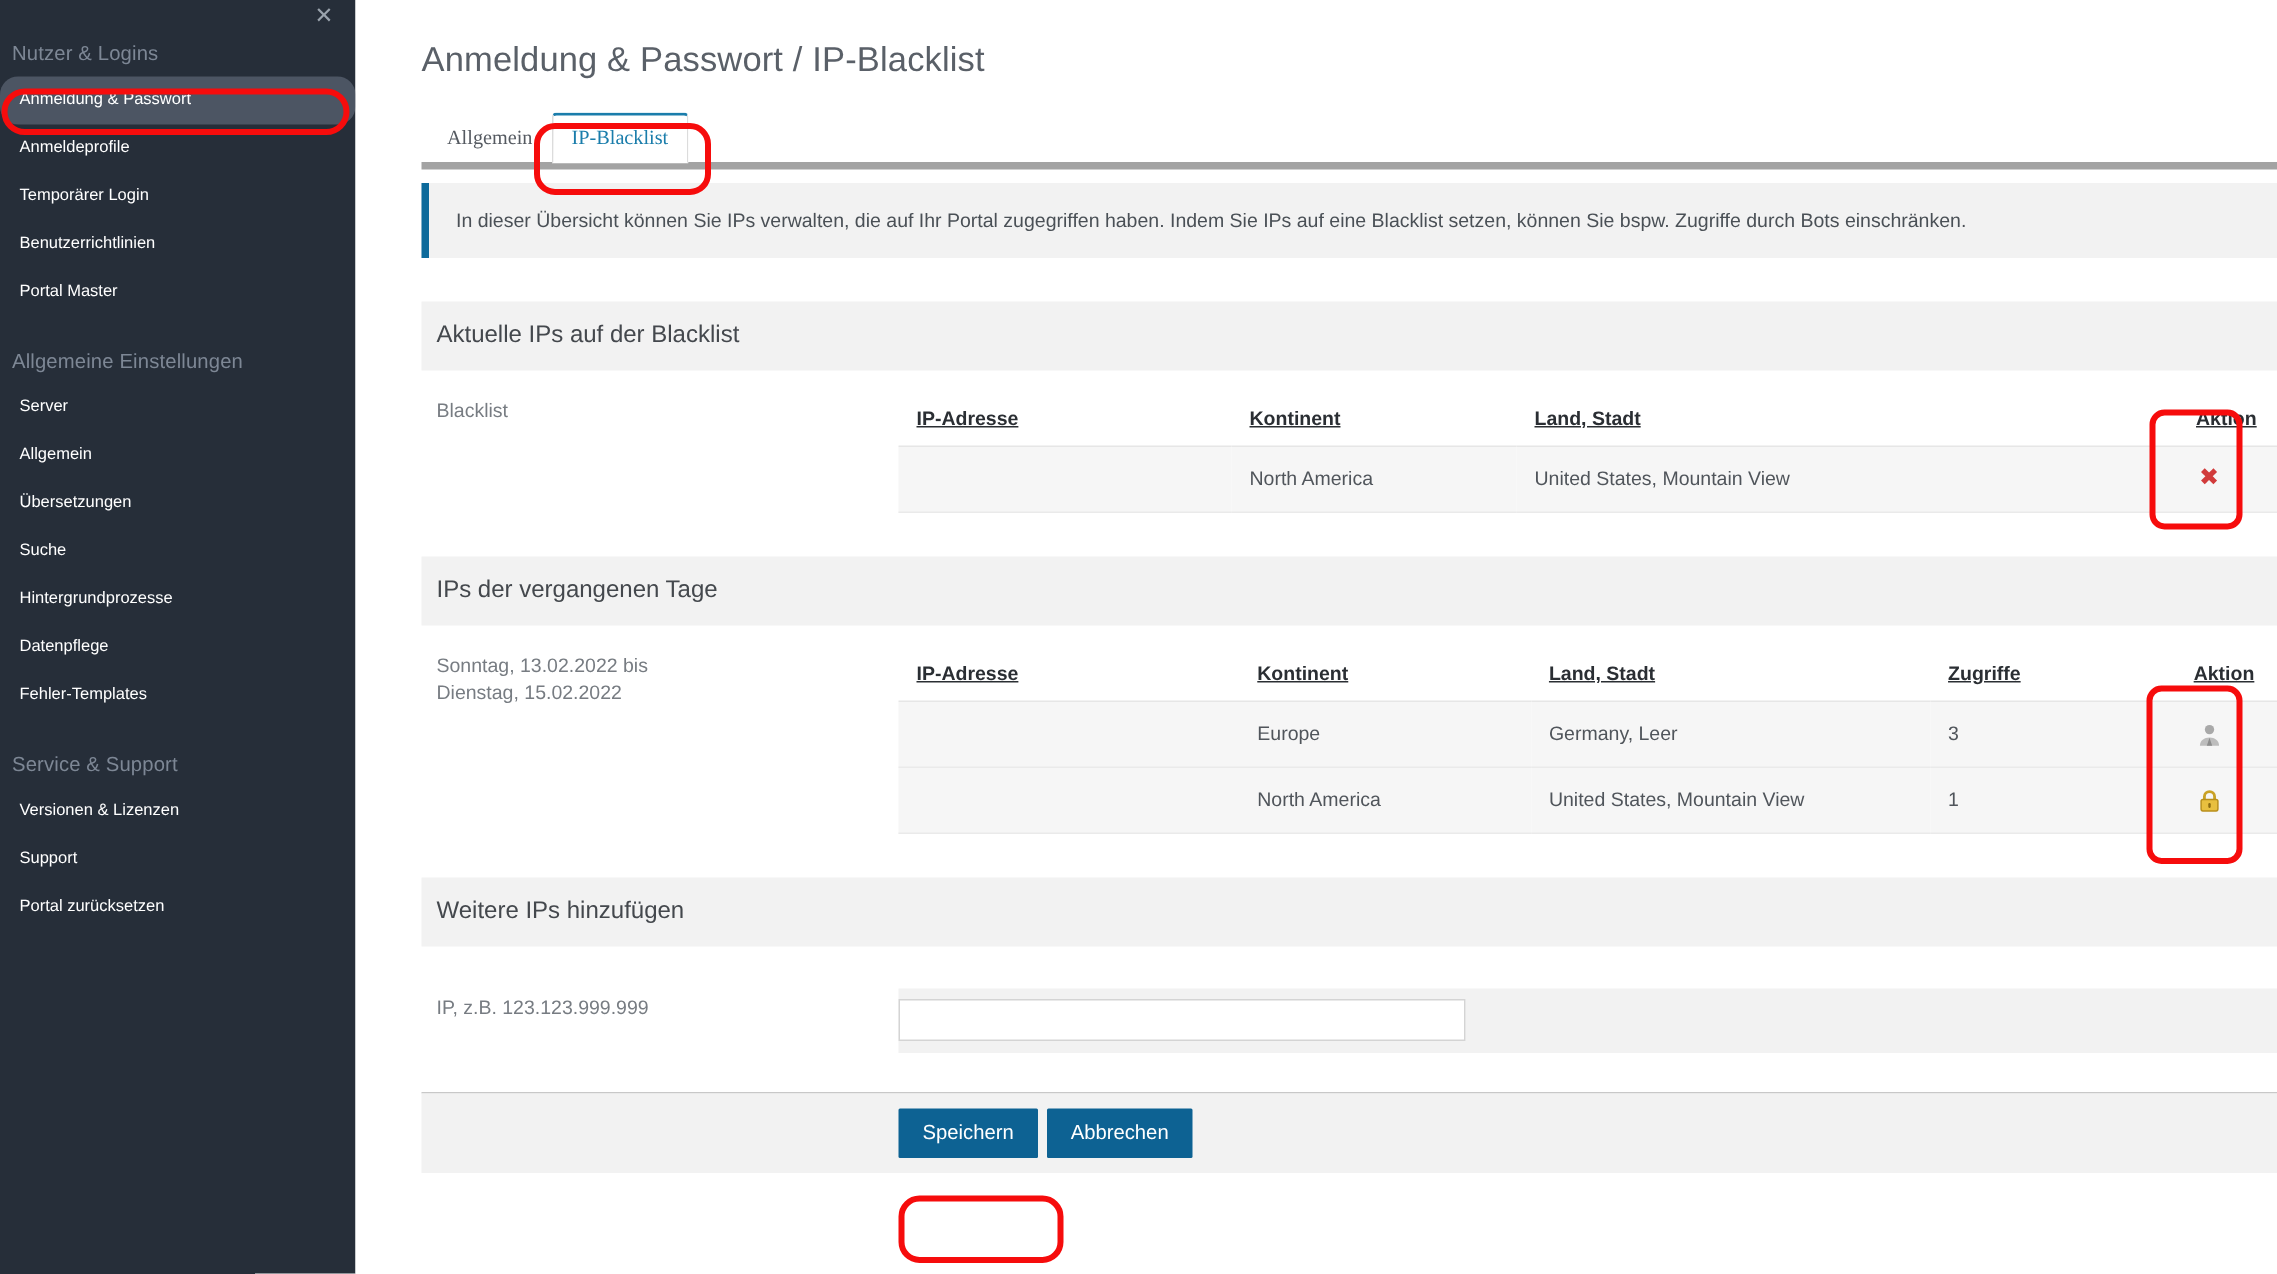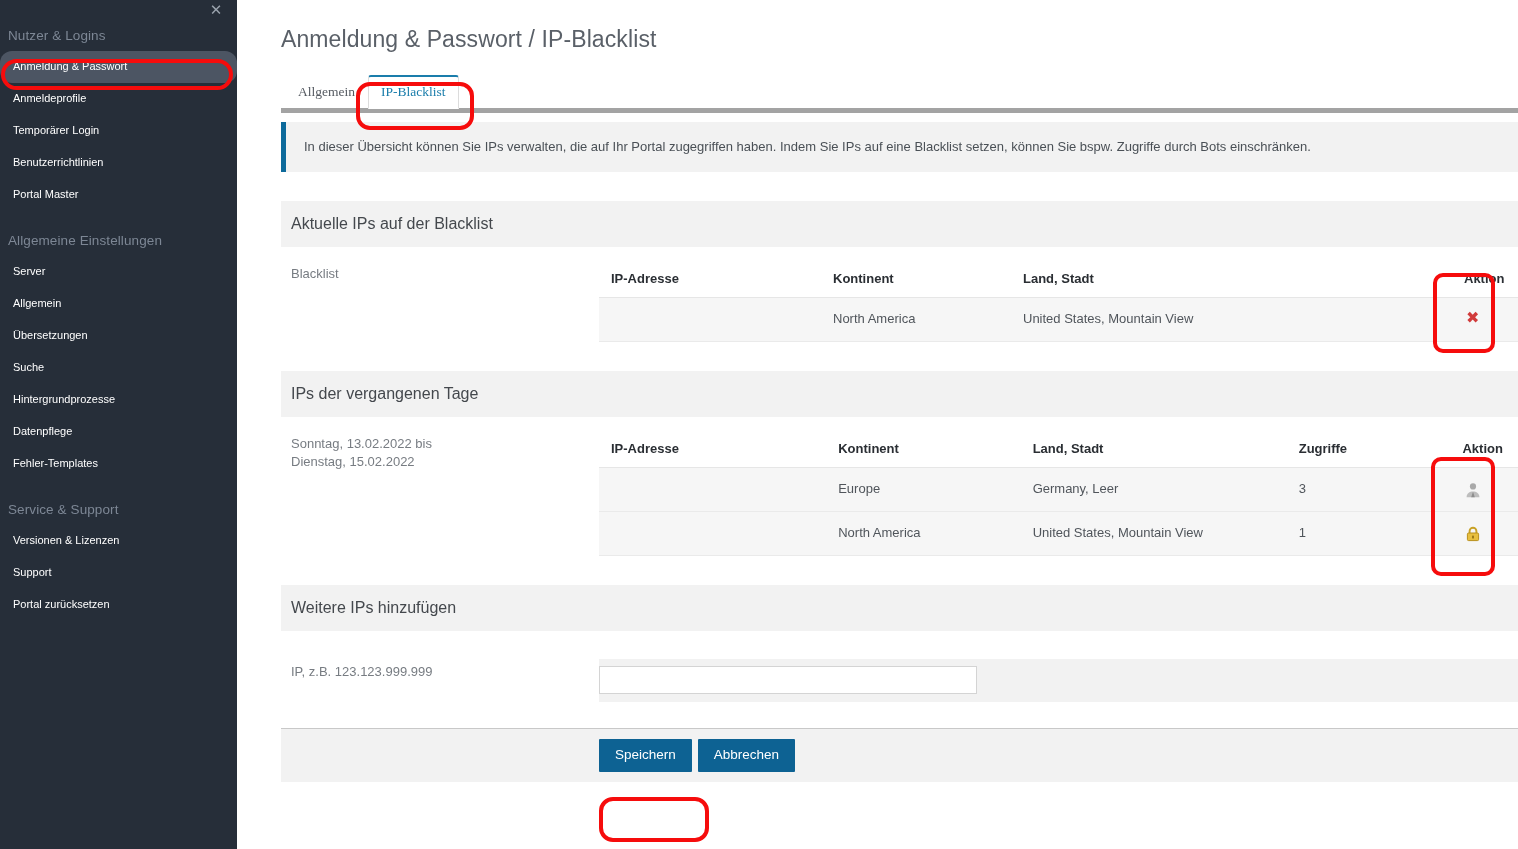--- a/index.html
+++ b/index.html
@@ -168,20 +168,21 @@
   }
   table.iptable th {
     text-align: left;
     font-weight: bold;
     color: #2a2e33;
     font-size: 13px;
     padding: 10px 10px 11px 12px;
     background: #ffffff;
     border-bottom: 1px solid #e6e6e6;
     white-space: nowrap;
+    text-decoration: underline;
   }
   table.iptable td {
     padding: 10px 10px 11px 12px;
     color: #50555b;
     background: #f6f6f6;
     border-bottom: 1px solid #eaeaea;
     vertical-align: top;
     line-height: 22px;
   }
   table.iptable td.actioncell { text-align: left; padding-left: 14px; }

